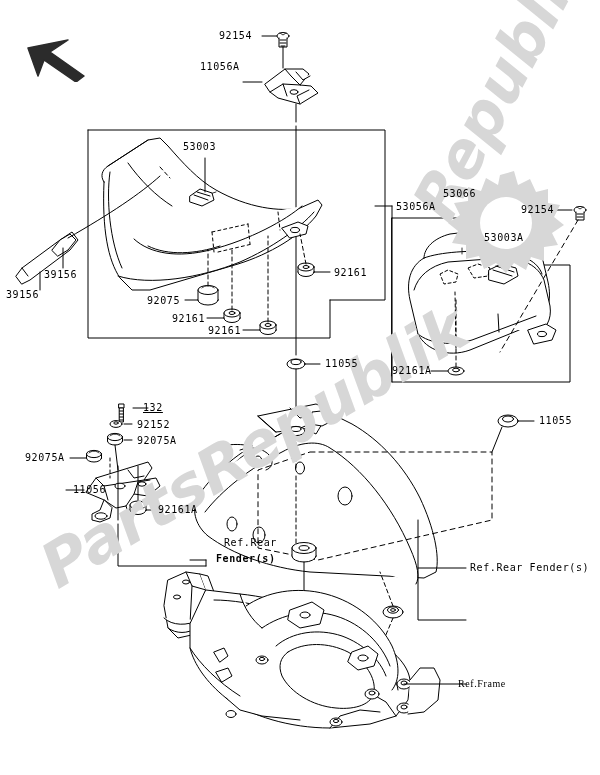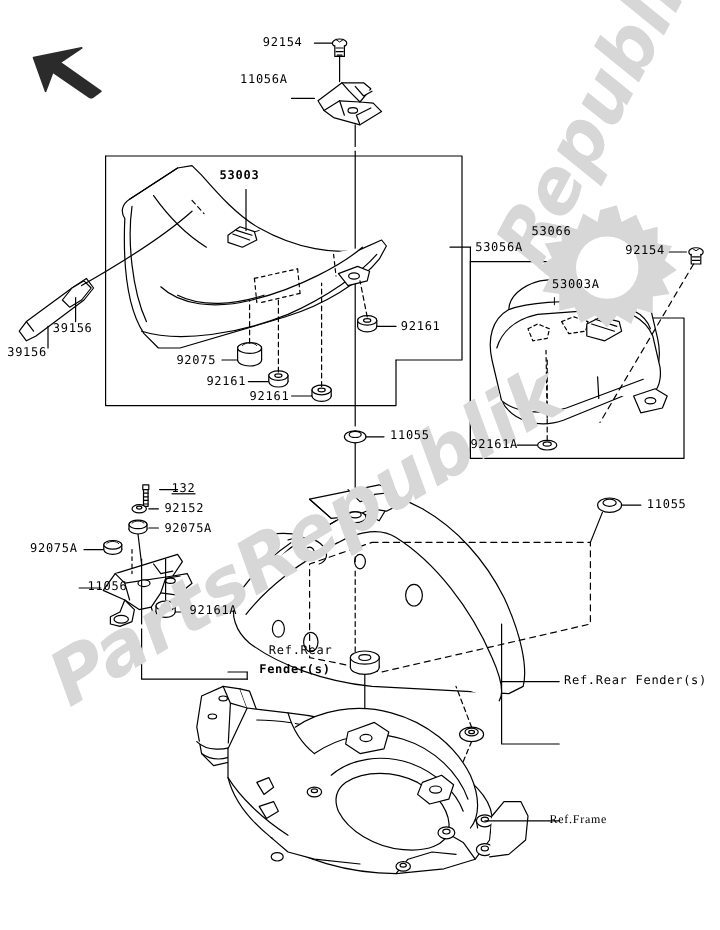--- a/index.html
+++ b/index.html
@@ -422,39 +422,39 @@
       </g>
       <line x1="404" y1="684" x2="466" y2="684"></line>
 
     </g>
   </svg>
 
   <div class="lbl" style="left:219px;top:29px;">92154</div>
 
   <div class="lbl" style="left:200px;top:60px;">11056A</div>
 
-  <div class="lbl" style="left:183px;top:140px;font-weight:bold;">53003</div>
+  <div class="lbl" style="left:183px;top:140px;">53003</div>
 
   <div class="lbl" style="left:44px;top:268px;">39156</div>
 
   <div class="lbl" style="left:6px;top:288px;">39156</div>
 
   <div class="lbl" style="left:147px;top:294px;">92075</div>
 
   <div class="lbl" style="left:172px;top:312px;">92161</div>
 
   <div class="lbl" style="left:208px;top:324px;">92161</div>
 
   <div class="lbl" style="left:334px;top:266px;">92161</div>
 
   <div class="lbl" style="left:396px;top:200px;">53056A</div>
 
   <div class="lbl" style="left:443px;top:187px;text-align:center;">53066</div>
 
-  <div class="lbl" style="left:460px;top:231px;">53003A</div>
+  <div class="lbl" style="left:484px;top:231px;">53003A</div>
 
   <div class="lbl" style="left:521px;top:203px;">92154</div>
 
   <div class="lbl" style="left:392px;top:364px;">92161A</div>
 
   <div class="lbl" style="left:325px;top:357px;">11055</div>
 
   <div class="lbl" style="left:539px;top:414px;">11055</div>
 
   <div class="lbl" style="left:143px;top:401px;text-decoration:underline;">132</div>

